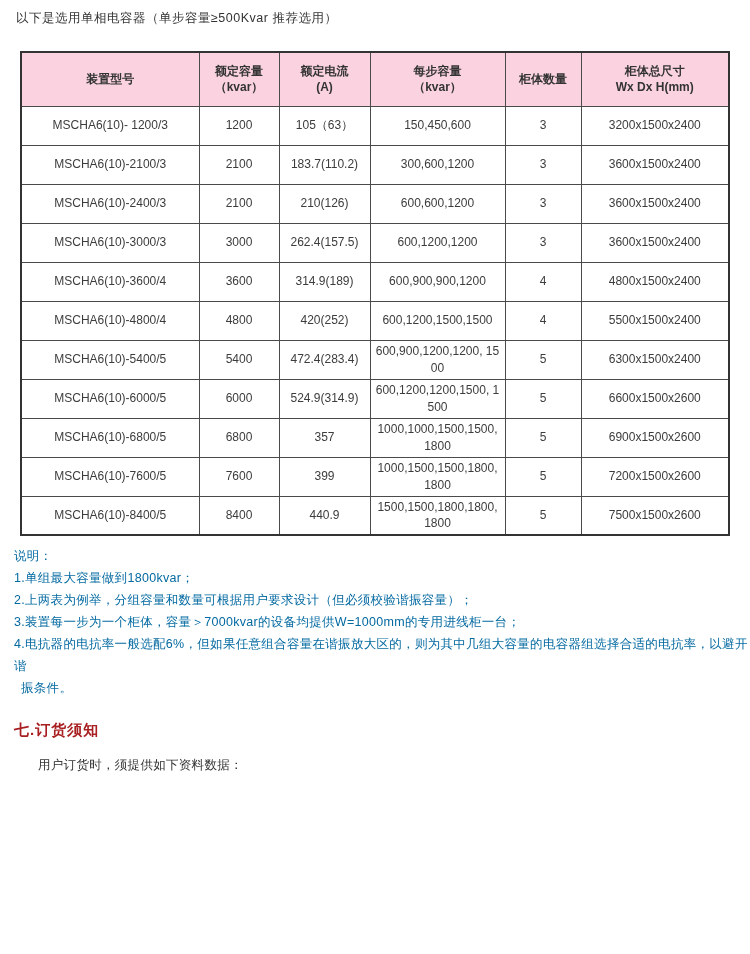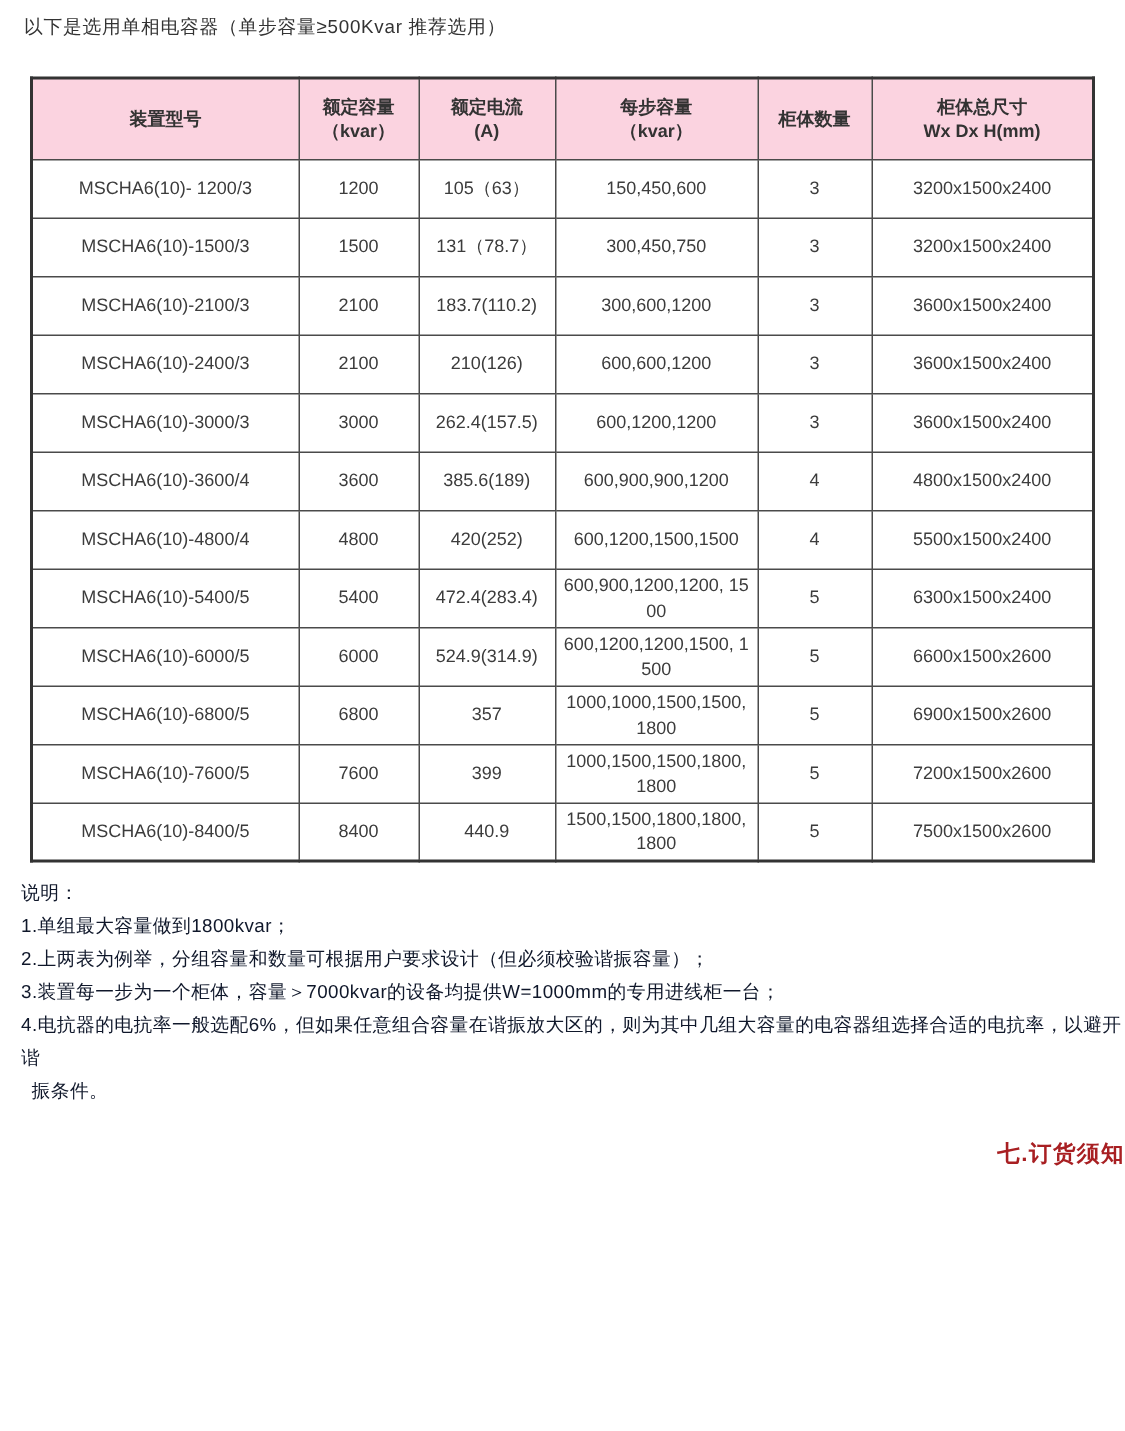--- a/index.html
+++ b/index.html
@@ -49,31 +49,30 @@
   .col-model  { width: 178px; }
   .col-cap    { width: 80px; }
   .col-cur    { width: 91px; }
   .col-step   { width: 135px; }
   .col-num    { width: 76px; }
   .col-dim    { width: 148px; }
   .notes {
     margin: 9px 0 0 14px;
     font-size: 12.5px;
     line-height: 22px;
-    color: #0f172a;
+    color: #0369a1;
   }
   .notes .note-line { letter-spacing: 0.3px; }
   .notes .note-wrap { padding-left: 7px; }
   .order-heading {
     margin: 22px 0 0 14px;
     font-size: 15px;
     font-weight: bold;
     color: #a81f22;
     letter-spacing: 1px;
-    text-align: right;
   }
   .order-body {
     margin: 14px 0 0 38px;
     font-size: 12.5px;
     line-height: 22.5px;
     color: #333;
   }
   .order-body .order-item { letter-spacing: 0.3px; }
 </style>
 </head>
@@ -121,28 +120,20 @@
     <tbody id="table-body">
         <tr>
           <td>MSCHA6(10)- 1200/3</td>
           <td>1200</td>
           <td>105（63）</td>
           <td>150,450,600</td>
           <td>3</td>
           <td>3200x1500x2400</td>
         </tr>
         <tr>
-          <td>MSCHA6(10)-1500/3</td>
-          <td>1500</td>
-          <td>131（78.7）</td>
-          <td>300,450,750</td>
-          <td>3</td>
-          <td>3200x1500x2400</td>
-        </tr>
-        <tr>
           <td>MSCHA6(10)-2100/3</td>
           <td>2100</td>
           <td>183.7(110.2)</td>
           <td>300,600,1200</td>
           <td>3</td>
           <td>3600x1500x2400</td>
         </tr>
         <tr>
           <td>MSCHA6(10)-2400/3</td>
           <td>2100</td>
@@ -155,21 +146,21 @@
           <td>MSCHA6(10)-3000/3</td>
           <td>3000</td>
           <td>262.4(157.5)</td>
           <td>600,1200,1200</td>
           <td>3</td>
           <td>3600x1500x2400</td>
         </tr>
         <tr>
           <td>MSCHA6(10)-3600/4</td>
           <td>3600</td>
-          <td>385.6(189)</td>
+          <td>314.9(189)</td>
           <td>600,900,900,1200</td>
           <td>4</td>
           <td>4800x1500x2400</td>
         </tr>
         <tr>
           <td>MSCHA6(10)-4800/4</td>
           <td>4800</td>
           <td>420(252)</td>
           <td>600,1200,1500,1500</td>
           <td>4</td>
@@ -223,17 +214,18 @@
     <div class="note-line">1.单组最大容量做到1800kvar；</div>
     <div class="note-line">2.上两表为例举，分组容量和数量可根据用户要求设计（但必须校验谐振容量）；</div>
     <div class="note-line">3.装置每一步为一个柜体，容量＞7000kvar的设备均提供W=1000mm的专用进线柜一台；</div>
     <div class="note-line">4.电抗器的电抗率一般选配6%，但如果任意组合容量在谐振放大区的，则为其中几组大容量的电容器组选择合适的电抗率，以避开谐</div>
     <div class="note-line note-wrap">振条件。</div>
   </div>
 
   <div class="order-heading">七.订货须知</div>
 
   <div class="order-body">
+    <div class="order-item">用户订货时，须提供如下资料数据：</div>
     <div class="order-item">1.  系统和负载的性质、大小、阻抗特性；</div>
 
   </div>
 
 </div>
 
 </body></html>

